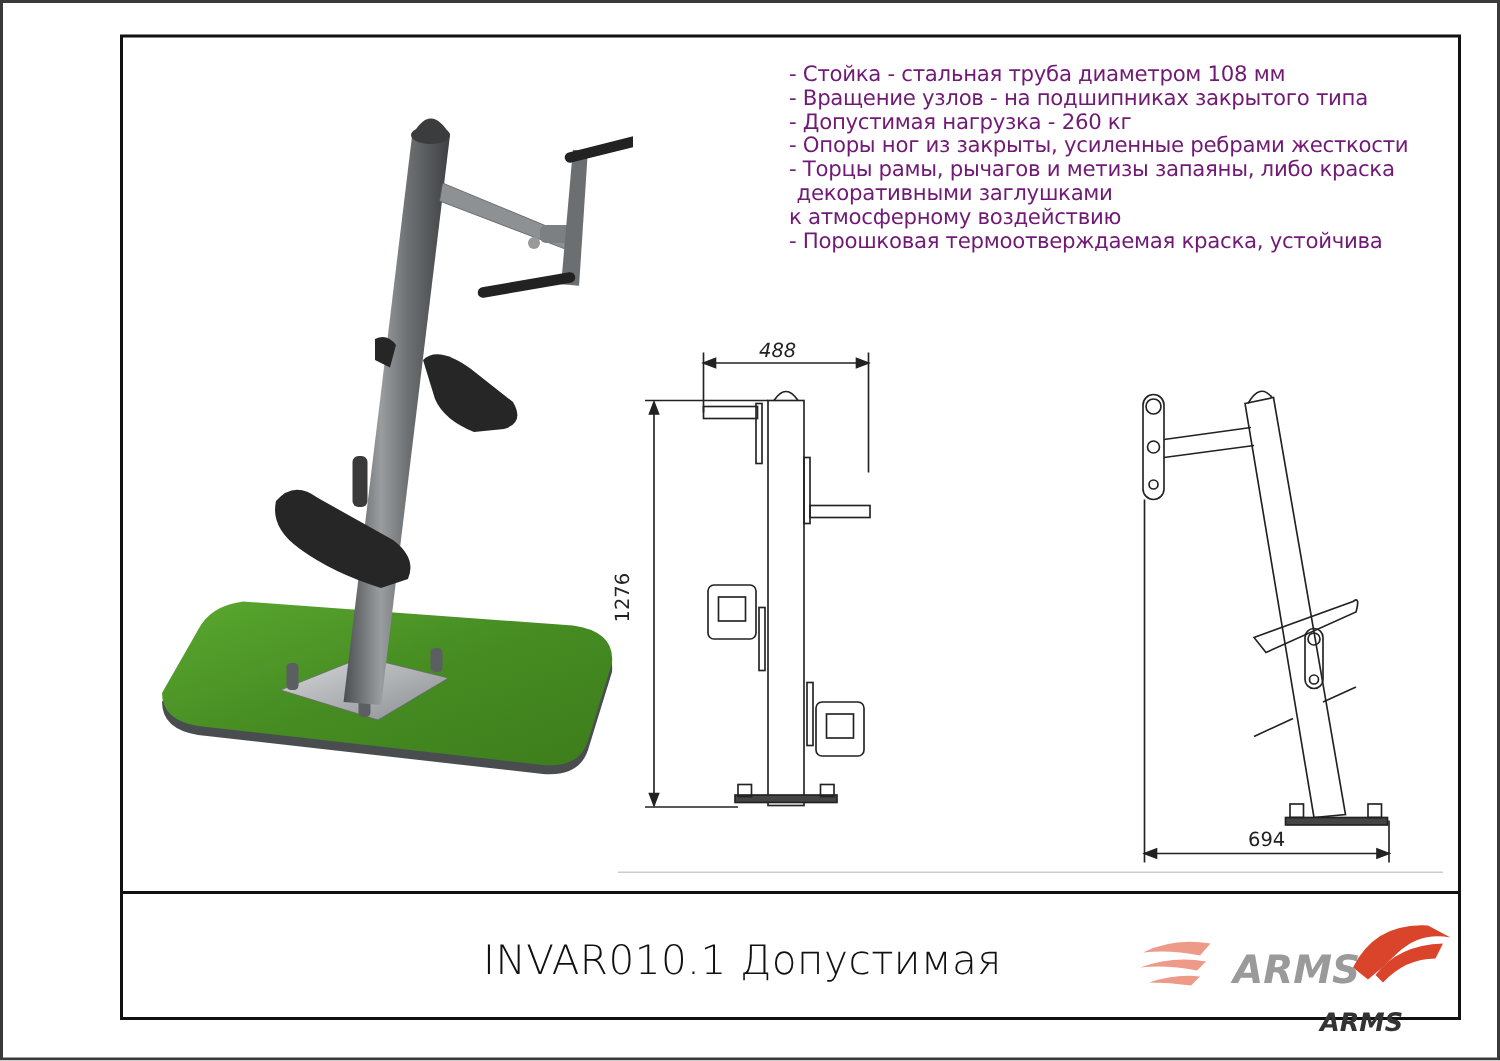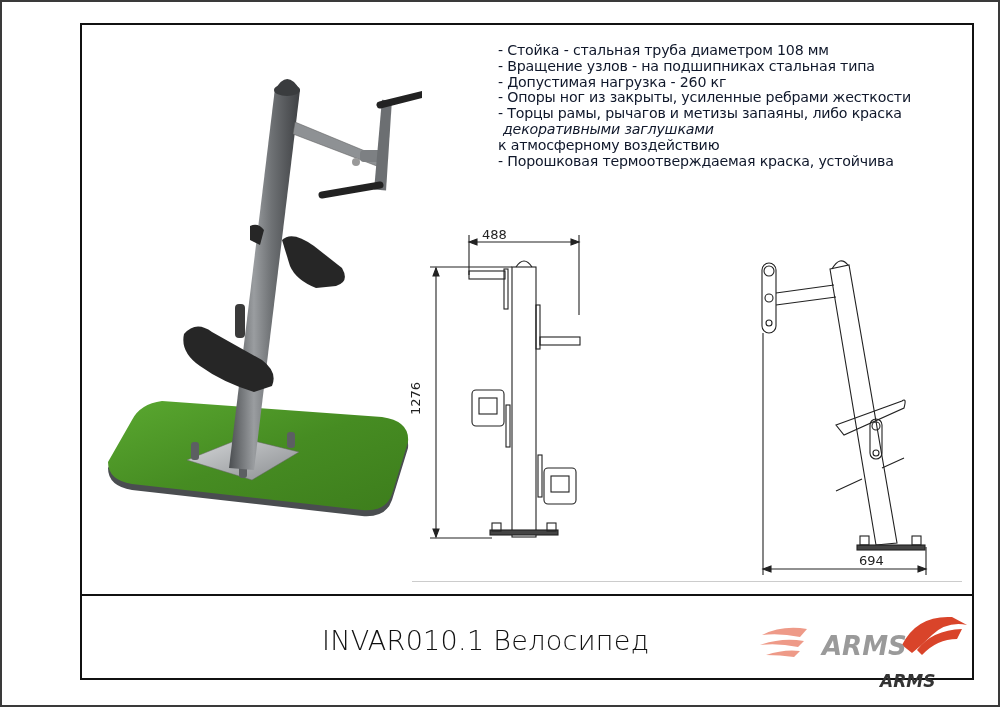--- a/index.html
+++ b/index.html
@@ -1,22 +1,22 @@
 <!DOCTYPE html>
 <html><head>
 <meta charset="utf-8">
 <style>
   html, body { margin: 0; padding: 0; background: #ffffff; }
   body { width: 1000px; height: 707px; position: relative; overflow: hidden; font-family: "DejaVu Sans", sans-serif; }
   .outer { position: absolute; left: 0; top: 0; width: 996px; height: 703px; border: 2px solid #3a3a3a; }
   .frame { position: absolute; left: 80px; top: 23px; width: 890px; height: 653px; border: 2px solid #111; }
   .divider { position: absolute; left: 0; right: 0; top: 569px; border-top: 2px solid #111; }
-  .specs { position: absolute; left: 416px; top: 18px; width: 460px; font-size: 14.2px; line-height: 15.8px; color: #0f172a; letter-spacing: -0.2px; }
+  .specs { position: absolute; left: 444px; top: 18px; width: 460px; font-size: 14.2px; line-height: 15.8px; color: #701a75; letter-spacing: -0.2px; }
   .specs div { white-space: nowrap; }
-  .specs .indent { padding-left: 5px; font-style: italic; }
+  .specs .indent { padding-left: 5px; }
   .title { position: absolute; left: 240px; top: 600px; font-size: 27px; color: #111; letter-spacing: 0.3px; font-family: "DejaVu Sans", sans-serif; font-weight: 300; }
   .render { position: absolute; left: 10px; top: 45px; }
   .drawing { position: absolute; }
   .dim { position: absolute; font-size: 13px; color: #222; }
   .logo { position: absolute; left: 670px; top: 580px; width: 220px; height: 90px; }
   .thin-line { position: absolute; left: 330px; top: 556px; width: 550px; border-top: 1px solid #ccc; }
 </style>
 </head>
 <body>
 
@@ -65,21 +65,21 @@
 
     <path d="M190 170 Q200 160 222 176 L250 198 Q258 212 244 216 L224 218 Q204 210 198 196 Z" fill="#262626"></path>
     <path d="M158 156 Q166 152 172 160 L168 175 L158 170 Z" fill="#262626"></path>
 
     <path d="M92 264 Q104 250 120 262 L170 290 Q186 302 180 316 L162 322 Q130 312 108 296 Q88 282 92 264 Z" fill="#262626"></path>
     <rect x="143" y="234" width="10" height="34" rx="4" fill="#3a3a3a"></rect>
   </svg>
 
   <div class="specs">
     <div>- Стойка - стальная труба диаметром 108 мм</div>
-    <div>- Вращение узлов - на подшипниках стальная типа</div>
+    <div>- Вращение узлов - на подшипниках закрытого типа</div>
     <div>- Допустимая нагрузка - 260 кг</div>
     <div>- Опоры ног из закрыты, усиленные ребрами жесткости</div>
     <div>- Торцы рамы, рычагов и метизы запаяны, либо краска</div>
     <div class="indent"> декоративными заглушками</div>
     <div>к атмосферному воздействию</div>
     <div>- Порошковая термоотверждаемая краска, устойчива</div>
   </div>
 
   <svg class="drawing" style="left:330px; top:200px;" width="170" height="340" viewBox="0 0 170 340" fill="none" stroke="#222" stroke-width="1.1">
 
@@ -107,21 +107,21 @@
     <rect x="94" y="180" width="4" height="42"></rect>
 
     <rect x="132" y="243" width="32" height="36" rx="4"></rect>
     <rect x="139" y="251" width="18" height="16"></rect>
     <rect x="126" y="230" width="4" height="42"></rect>
 
     <rect x="78" y="305" width="68" height="5" fill="#444"></rect>
     <rect x="80" y="298" width="9" height="8"></rect>
     <rect x="135" y="298" width="9" height="8"></rect>
   </svg>
-  <div class="dim" style="left:400px; top:202px;">488</div>
+  <div class="dim" style="left:424px; top:202px;font-style:italic;">488</div>
   <div class="dim" style="left:326px; top:390px; transform: rotate(-90deg); transform-origin: left top;">1276</div>
 
   <svg class="drawing" style="left:670px; top:228px;" width="230" height="330" viewBox="0 0 230 330" fill="none" stroke="#222" stroke-width="1.1">
 
     <rect x="10" y="10" width="14" height="70" rx="7"></rect>
     <circle cx="17" cy="18" r="5"></circle>
     <circle cx="17" cy="45" r="4"></circle>
     <circle cx="17" cy="70" r="3"></circle>
 
     <path d="M24 40 L82 32 M24 52 L84 44"></path>
@@ -138,27 +138,27 @@
 
     <rect x="105" y="292" width="68" height="5" fill="#444"></rect>
     <rect x="108" y="283" width="9" height="9"></rect>
     <rect x="160" y="283" width="9" height="9"></rect>
 
     <line x1="11" y1="80" x2="11" y2="322"></line>
     <line x1="174" y1="294" x2="174" y2="322"></line>
     <line x1="11" y1="316" x2="174" y2="316"></line>
     <path d="M11 316 l8 -3 v6 z M174 316 l-8 -3 v6 z" fill="#222"></path>
   </svg>
-  <div class="dim" style="left:750px; top:528px;margin-left:27px;">694</div>
+  <div class="dim" style="left:750px; top:528px;">694</div>
 
   <div class="thin-line"></div>
 
   <div class="divider"></div>
 
-  <div class="title">INVAR010.1 Велосипед</div>
+  <div class="title">INVAR010.1 Допустимая</div>
 
   <svg class="logo" viewBox="0 0 220 90" width="220" height="90">
     <g>
       <path d="M10 30 Q30 20 55 24 L48 32 Q28 28 10 30 Z" fill="#ee9a88"></path>
       <path d="M8 40 Q30 32 52 36 L46 42 Q26 38 8 40 Z" fill="#ee9a88"></path>
       <path d="M14 50 Q32 44 48 46 L42 52 Q28 50 14 50 Z" fill="#ee9a88"></path>
       <path d="M150 40 Q165 10 200 12 L215 20 Q195 16 180 30 Q170 40 160 48 Z" fill="#d9442a"></path>
       <path d="M165 45 Q180 25 210 24 L205 34 Q185 34 170 50 Z" fill="#d9442a"></path>
     </g>
     <text x="70" y="50" font-family="DejaVu Sans, sans-serif" font-weight="bold" font-style="italic" font-size="26" fill="#9a9a9a">ARMS</text>

